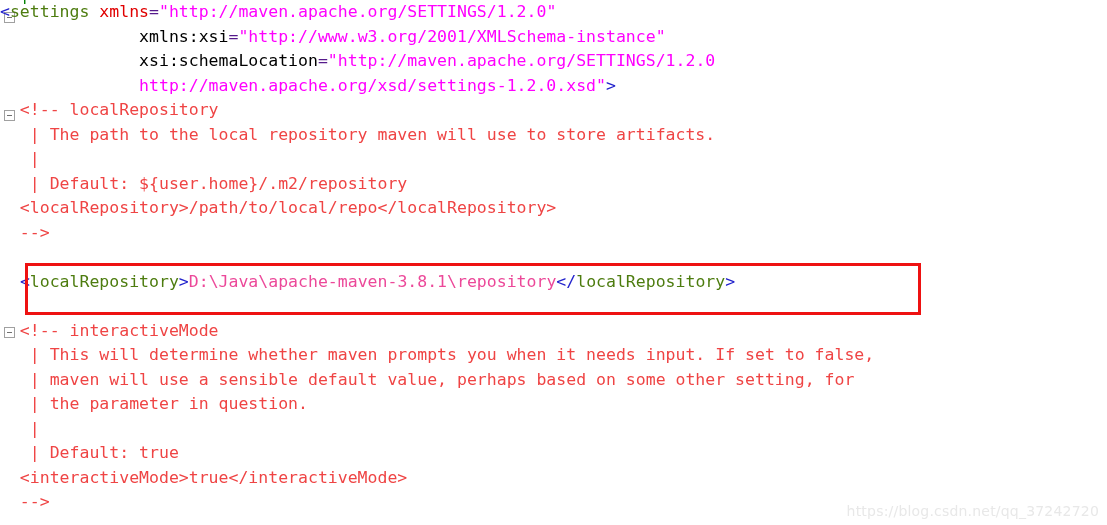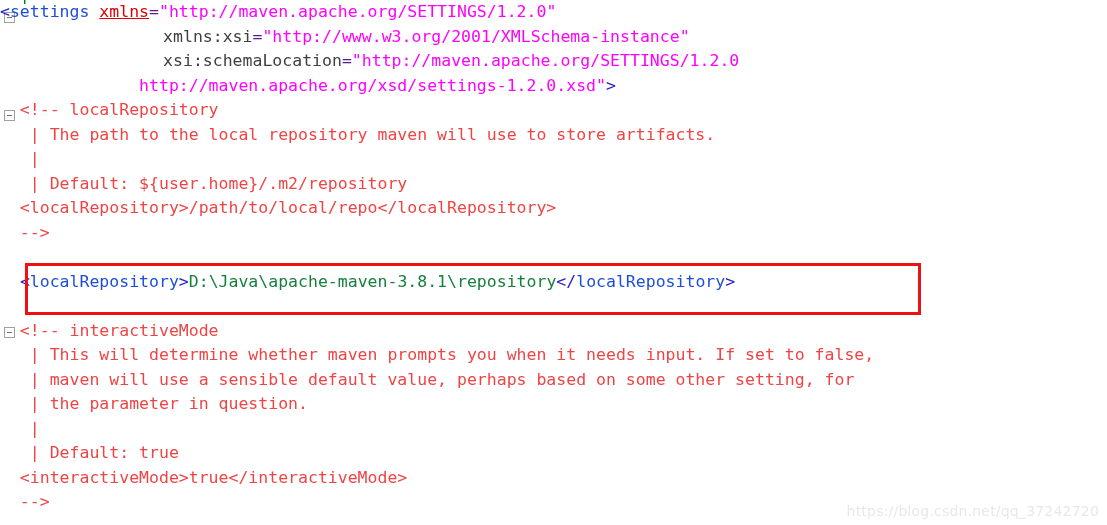--- a/index.html
+++ b/index.html
@@ -62,27 +62,27 @@
     white-space: pre;
     letter-spacing: 0px;
   }
   .code .line {
     height: 24.5px;
     white-space: pre;
   }
 
   
   .t-bracket   { color: #2222cc; }
-  .t-tag       { color: #1d4ed8; }
-  .t-attr      { color: #e00000; text-decoration: underline; }
-  .t-attr2     { color: #404040; margin-left: 24px; }
+  .t-tag       { color: #4d7c0f; }
+  .t-attr      { color: #e00000; }
+  .t-attr2     { color: #000000; }
   .t-eq        { color: #551a8b; }
   .t-value     { color: #ff00ff; }
   .t-comment   { color: #ef4444; }
-  .t-text      { color: #15803d; }
+  .t-text      { color: #ec4899; }
 
   
   .highlight-box {
     position: absolute;
     left: 25px;
     top: 263px;
     width: 896px;
     height: 52px;
     border: 3px solid #ee1111;
     box-sizing: border-box;

